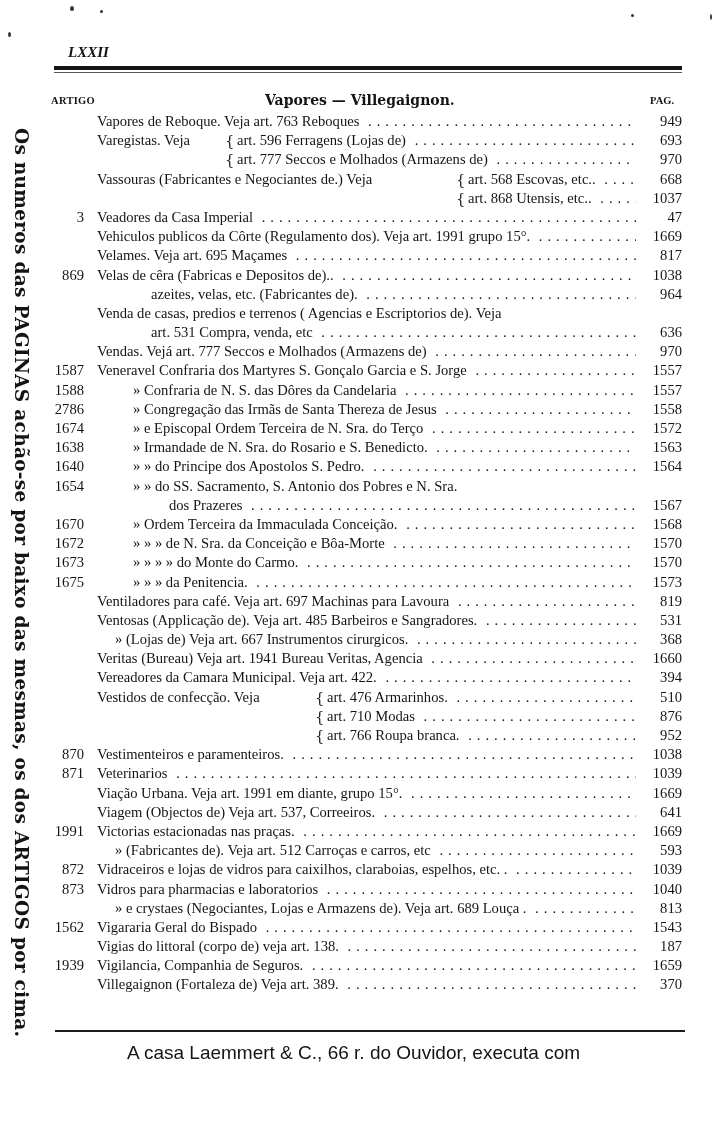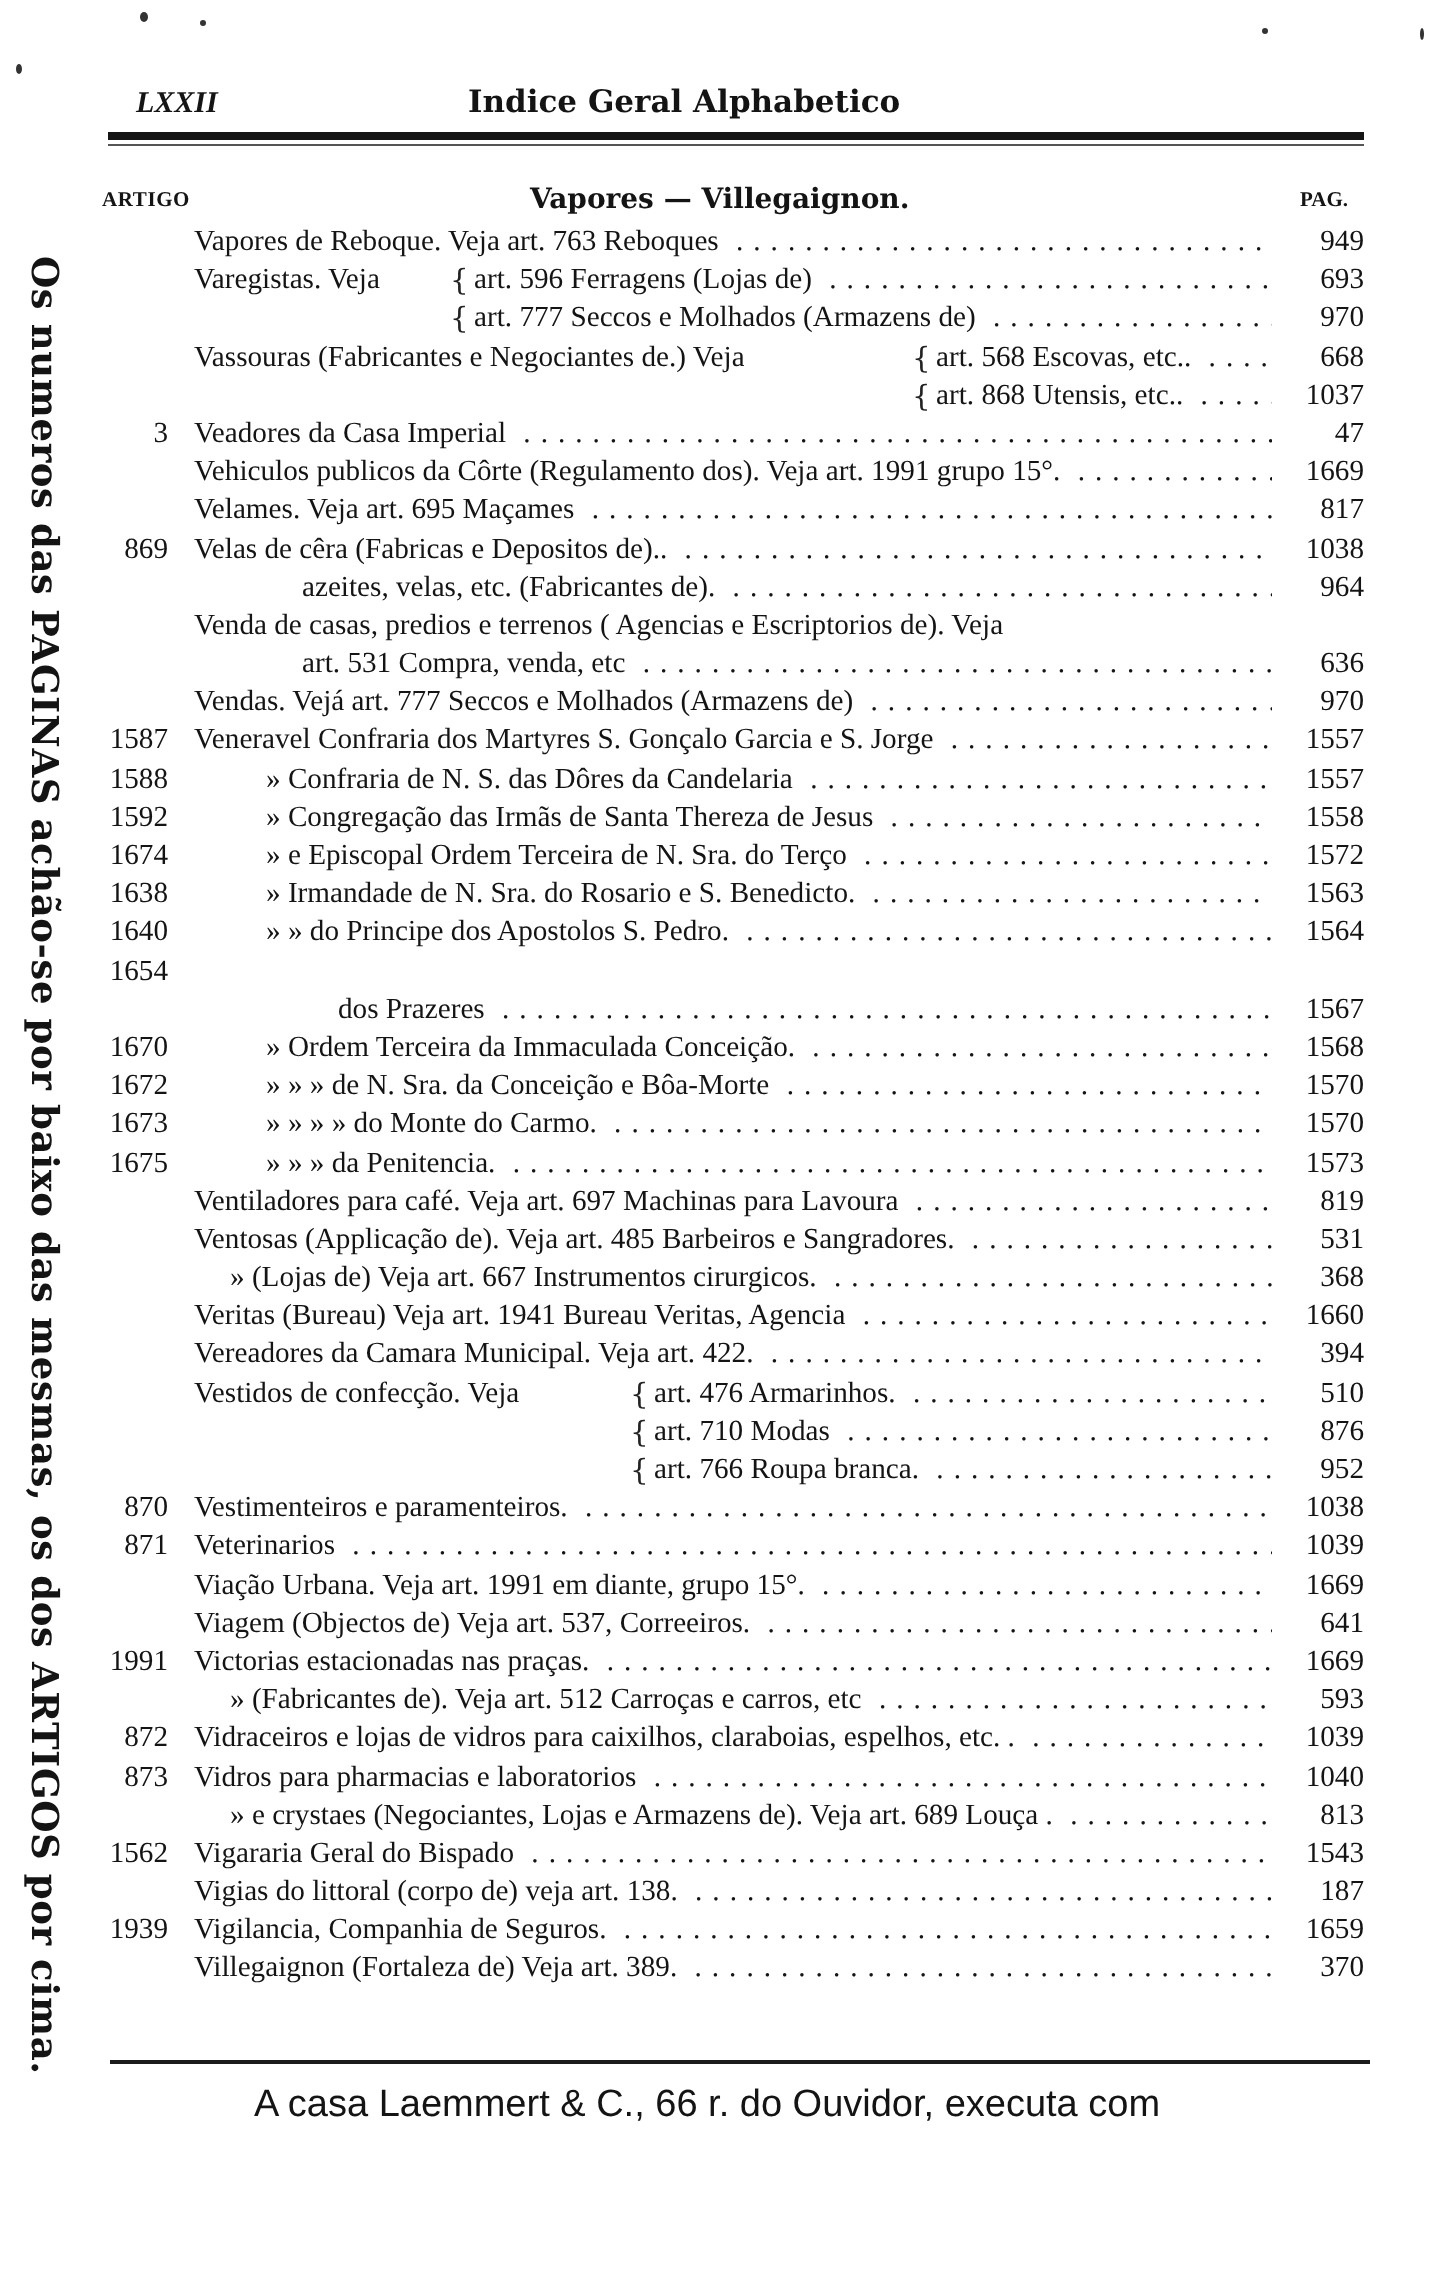--- a/index.html
+++ b/index.html
@@ -77,21 +77,20 @@
   }
   .speck { position: absolute; background: #333; border-radius: 50%; }
 </style>
 </head>
 <body>
 
 <div class="side-note">Os numeros das PAGINAS achão-se por baixo das mesmas, os dos ARTIGOS por cima.</div>
 
 <div class="page-header">
   <span class="page-num">LXXII</span>
-  <span class="page-title">Indice Geral Alphabetico</span>
 </div>
 <div class="rule-thick"></div>
 <div class="rule-thin"></div>
 
 <div class="col-headers">
   <span class="col-artigo">ARTIGO</span>
   <span class="col-section">Vapores — Villegaignon.</span>
   <span class="col-pag">PAG.</span>
 </div>
 
@@ -171,41 +170,42 @@
       <span class="art">1587</span>
       <span class="txt" style="left: 97px; max-width: 539px;"><span>Veneravel Confraria dos Martyres S. Gonçalo Garcia e S. Jorge</span><span class="dots"> ............................................................</span></span>
       <span class="pag">1557</span>
     </div>
     <div class="entry">
       <span class="art">1588</span>
       <span class="txt" style="left: 133px; max-width: 503px;"><span>»          Confraria de N. S. das Dôres da Candelaria</span><span class="dots"> ............................................................</span></span>
       <span class="pag">1557</span>
     </div>
     <div class="entry">
-      <span class="art">1592</span>
+      <span class="art">2786</span>
       <span class="txt" style="left: 133px; max-width: 503px;"><span>»          Congregação das Irmãs de Santa Thereza de Jesus</span><span class="dots"> ............................................................</span></span>
       <span class="pag">1558</span>
     </div>
     <div class="entry">
       <span class="art">1674</span>
       <span class="txt" style="left: 133px; max-width: 503px;"><span>»        e Episcopal Ordem Terceira de N. Sra. do Terço</span><span class="dots"> ............................................................</span></span>
       <span class="pag">1572</span>
     </div>
     <div class="entry">
       <span class="art">1638</span>
       <span class="txt" style="left: 133px; max-width: 503px;"><span>»        Irmandade de N. Sra. do Rosario e S. Benedicto.</span><span class="dots"> ............................................................</span></span>
       <span class="pag">1563</span>
     </div>
     <div class="entry">
       <span class="art">1640</span>
       <span class="txt" style="left: 133px; max-width: 503px;"><span>»              »          do Principe dos Apostolos S. Pedro.</span><span class="dots"> ............................................................</span></span>
       <span class="pag">1564</span>
     </div>
     <div class="entry">
       <span class="art">1654</span>
+      <span class="txt" style="left: 133px; max-width: 503px;"><span>»              »          do SS. Sacramento, S. Antonio dos Pobres e N. Sra.</span></span>
       <span class="pag"></span>
     </div>
     <div class="entry">
       <span class="art"></span>
       <span class="txt" style="left: 169px; max-width: 467px;"><span>dos Prazeres</span><span class="dots"> ............................................................</span></span>
       <span class="pag">1567</span>
     </div>
     <div class="entry">
       <span class="art">1670</span>
       <span class="txt" style="left: 133px; max-width: 503px;"><span>»        Ordem Terceira da Immaculada Conceição.</span><span class="dots"> ............................................................</span></span>

